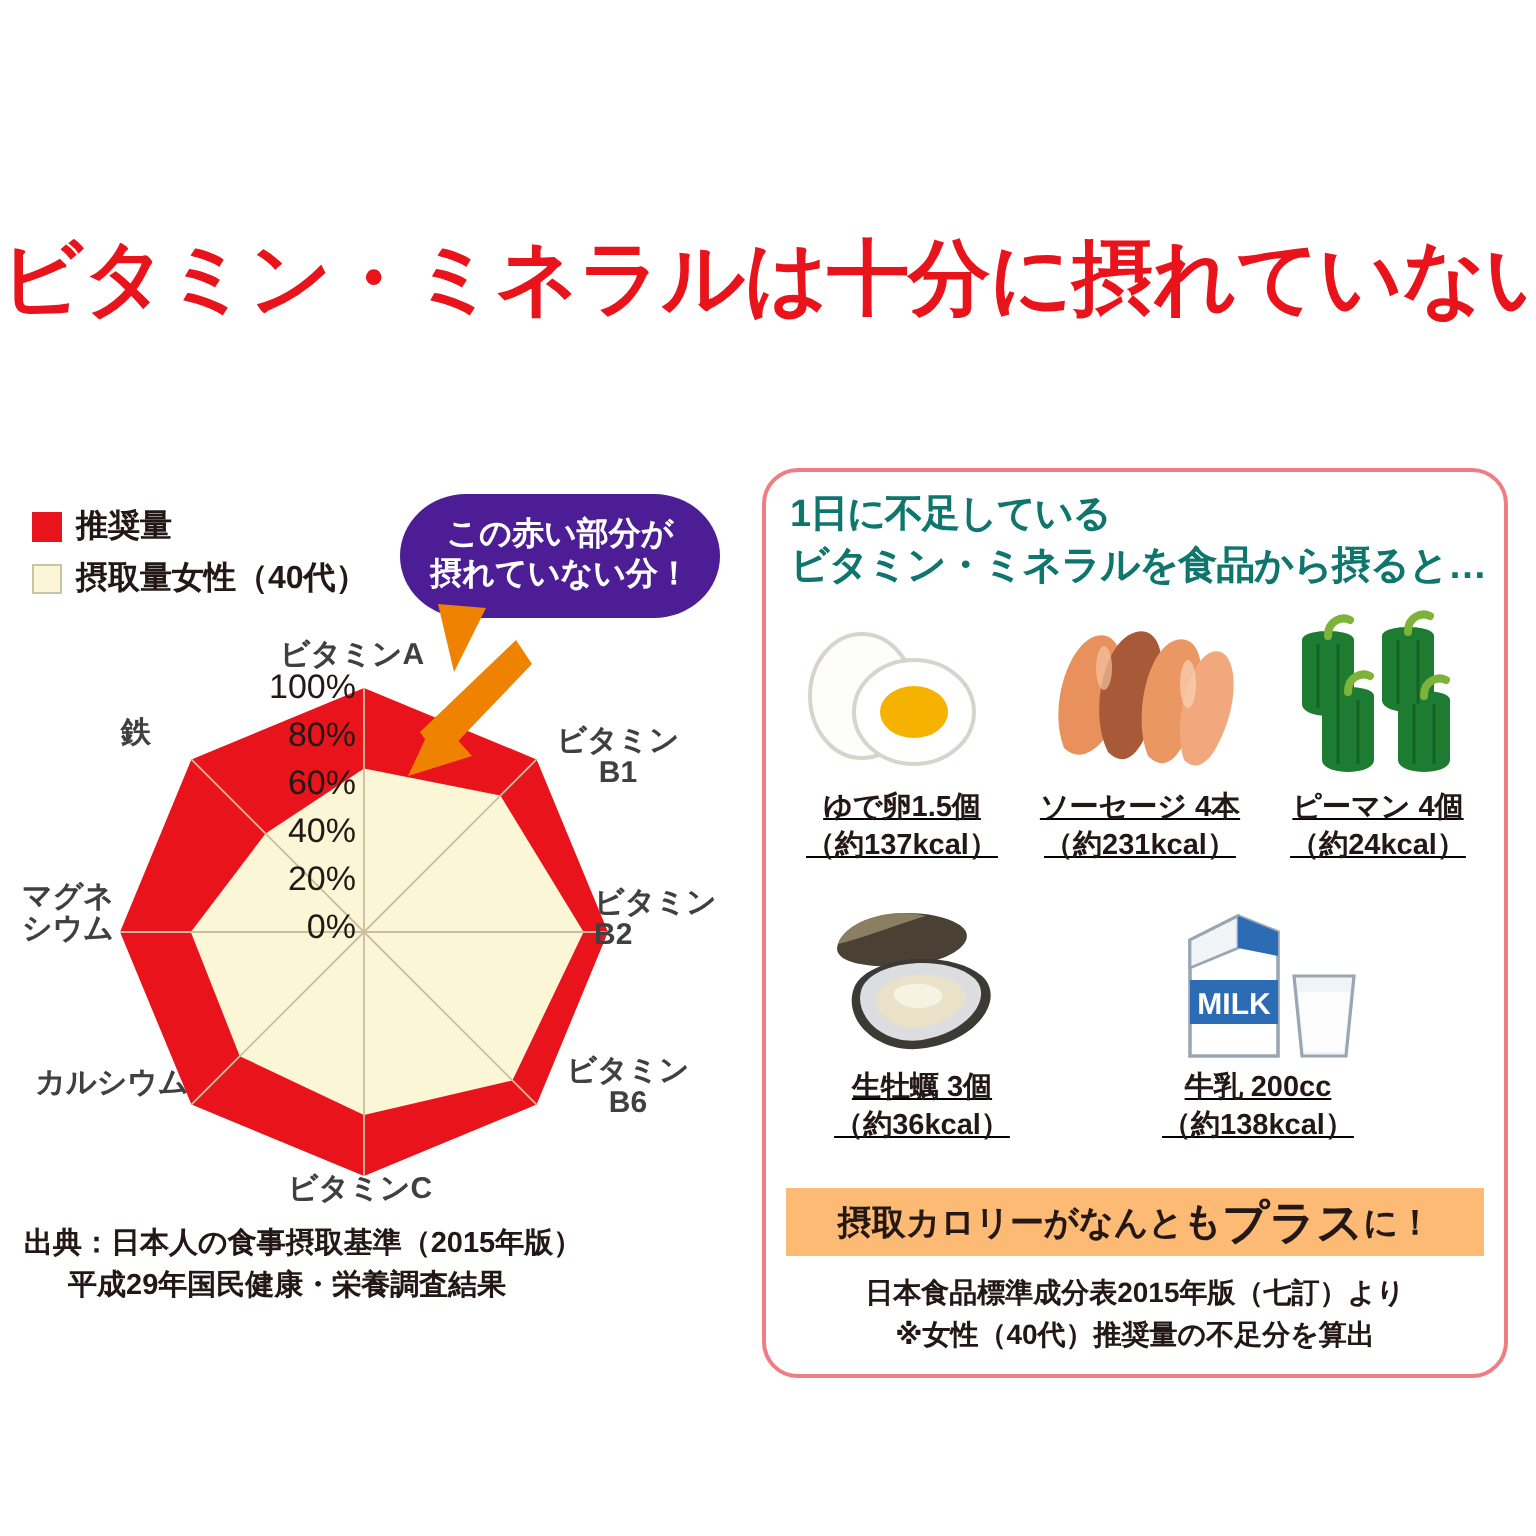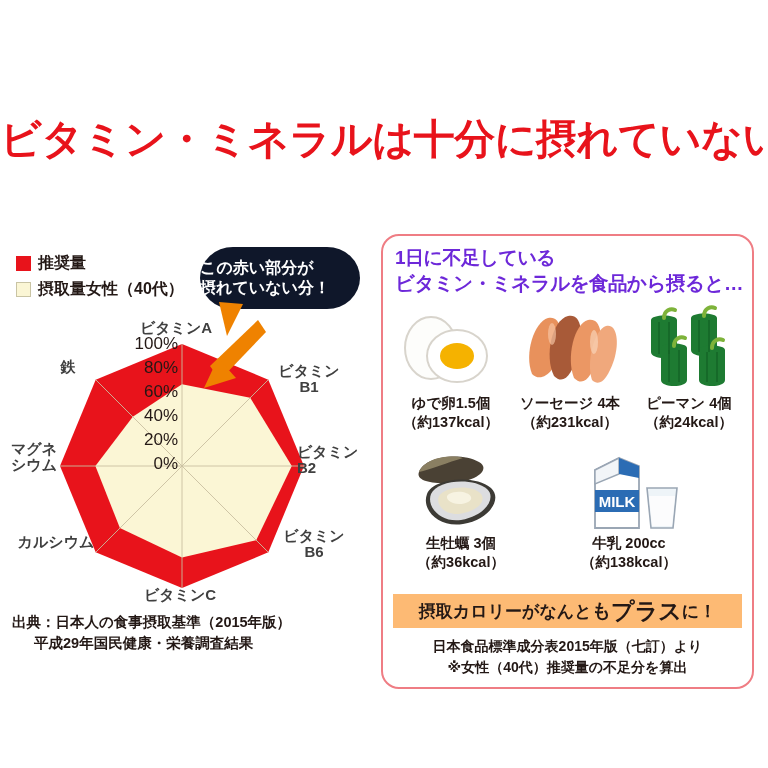--- a/index.html
+++ b/index.html
@@ -39,50 +39,50 @@
   }
   .tick-label{
     position:absolute;color:#231815;font-size:17px;font-weight:normal;
     text-align:right;white-space:nowrap;
     font-family:"Liberation Sans",sans-serif;
   }
 
   
   .callout{
     position:absolute;left:200px;top:231px;width:160px;height:62px;
-    background:#0f172a;border-radius:33px/31px;
-    display:flex;flex-direction:column;align-items:flex-start;justify-content:center;
+    background:#4c1d95;border-radius:33px/31px;
+    display:flex;flex-direction:column;align-items:center;justify-content:center;
   }
   .callout-line{color:#ffffff;font-size:16px;font-weight:bold;line-height:1.28;white-space:nowrap;}
   .callout-tail{position:absolute;left:217px;top:286px;width:30px;height:34px;}
 
   
   .source{
     position:absolute;left:12px;top:596px;width:345px;
     font-size:14.5px;color:#231815;line-height:1.45;font-weight:bold;
   }
   .source .ln2{display:block;padding-left:22px;}
 
   
   .panel{
     position:absolute;left:381px;top:218px;width:373px;height:455px;
     border:2px solid #ef7d84;border-radius:18px;background:#ffffff;
     box-sizing:border-box;
   }
   .panel-head{
     position:absolute;left:12px;top:10px;width:352px;
-    color:#6d28d9;font-size:19px;font-weight:bold;line-height:1.3;
+    color:#0f766e;font-size:19px;font-weight:bold;line-height:1.3;
     letter-spacing:-0.5px;
   }
   .panel-head .l2{font-size:19.5px;}
 
   .food-row{position:absolute;display:flex;}
   .food-row.r1{left:12px;top:68px;width:350px;justify-content:space-between;}
   .food-row.r2{left:22px;top:208px;width:280px;justify-content:space-between;}
-  .food-cell{width:112px;display:flex;flex-direction:column;align-items:center;}
+  .food-cell{width:112px;display:flex;flex-direction:column;align-items:center;text-decoration:underline;}
   .food-art{height:88px;width:112px;position:relative;}
   .food-name{font-size:14.5px;color:#231815;font-weight:bold;margin-top:2px;white-space:nowrap;}
   .food-kcal{font-size:14.5px;color:#231815;font-weight:bold;white-space:nowrap;}
 
   .kcal-banner{
     position:absolute;left:10px;top:358px;width:349px;height:34px;
     background:#fdba74;display:flex;align-items:center;justify-content:center;
   }
   .kcal-banner span{font-weight:bold;color:#231815;}
   .kb-pre{font-size:17px;}

